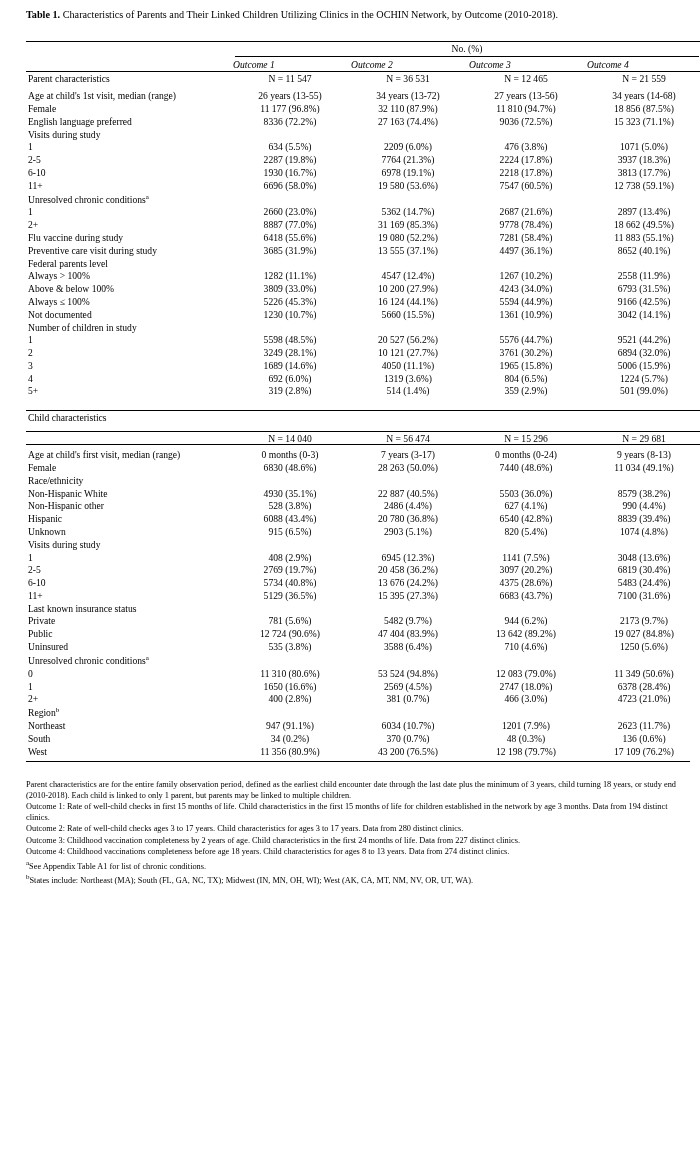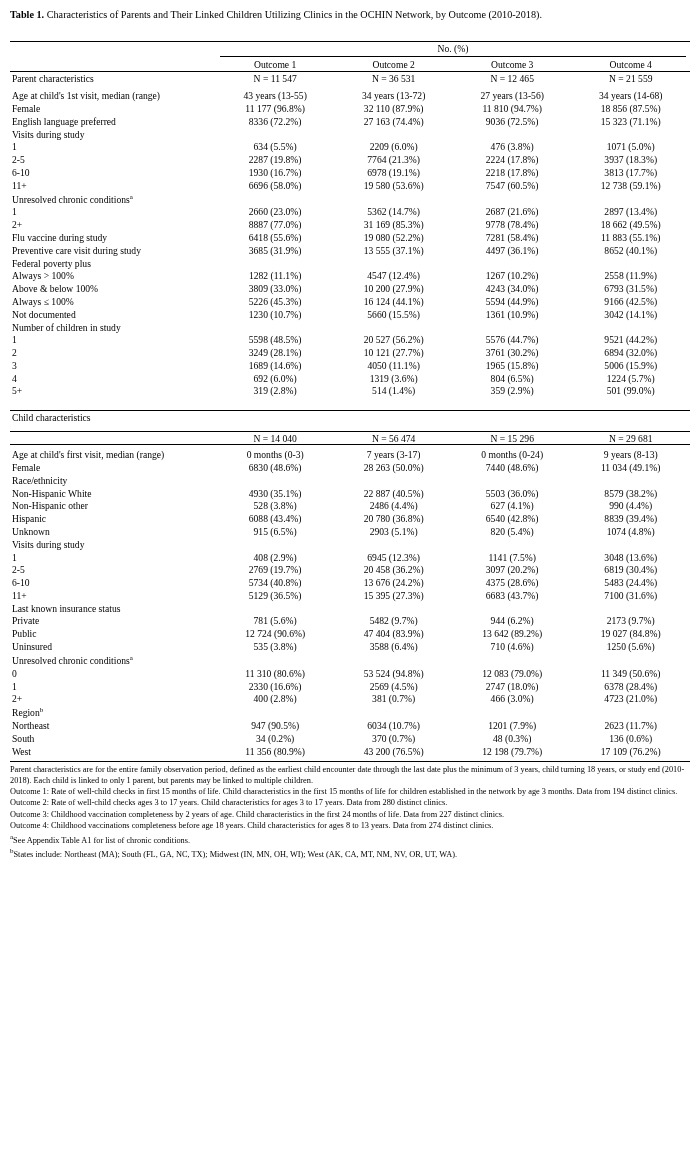--- a/index.html
+++ b/index.html
@@ -8,21 +8,21 @@
     background: #ffffff;
   }
   body {
     width: 700px;
     font-family: "Liberation Serif", serif;
     color: #000000;
   }
   .page {
     width: 700px;
     box-sizing: border-box;
-    padding: 8px 10px 6px 10px;
+    padding: 8px 10px 6px 26px;
   }
   .caption {
     font-size: 10.2px;
     line-height: 1.3;
     margin-bottom: 6px;
   }
   .caption .cap-label {
     font-weight: bold;
   }
   table.main {
@@ -49,41 +49,42 @@
   .grouphead-inner {
     border-bottom: 0.9px solid #000;
     display: block;
     padding-bottom: 2px;
     margin: 0 2px;
   }
   .spacer-row td { height: 3px; padding: 0; }
   .thin-space td { height: 5px; padding: 0; }
 
   .colhead {
-    text-align: center;
+    text-align: left;
     font-size: 9.6px;
     padding-top: 2px;
     padding-bottom: 2px;
+    font-style: italic;
   }
   .num {
     text-align: center;
     white-space: nowrap;
   }
   .sec {
     font-size: 9.6px;
   }
   .indent1 { padding-left: 12px; }
   .sup { font-size: 7px; vertical-align: super; }
 
   .section-gap td { height: 11px; padding: 0; }
 
   .footnotes {
     font-size: 8.3px;
     line-height: 1.32;
-    margin-top: 3px;
+    margin-top: 18px;
   }
   .footnotes div { margin-bottom: 0.5px; }
 
   .hline-full {
     border: none;
     border-top: 1.1px solid #000;
     margin: 3px 0 3px 0;
   }
 </style>
 </head>
@@ -123,21 +124,21 @@
           <td class="num">N = 11 547</td>
           <td class="num">N = 36 531</td>
           <td class="num">N = 12 465</td>
           <td class="num">N = 21 559</td>
         </tr>
         <tr class="spacer-row">
           <td colspan="5"></td>
         </tr>
         <tr>
           <td class="sec">Age at child's 1st visit, median (range)</td>
-          <td class="num">43 years (13-55)</td>
+          <td class="num">26 years (13-55)</td>
           <td class="num">34 years (13-72)</td>
           <td class="num">27 years (13-56)</td>
           <td class="num">34 years (14-68)</td>
         </tr>
         <tr>
           <td class="sec">Female</td>
           <td class="num">11 177 (96.8%)</td>
           <td class="num">32 110 (87.9%)</td>
           <td class="num">11 810 (94.7%)</td>
           <td class="num">18 856 (87.5%)</td>
@@ -213,21 +214,21 @@
           <td class="num">11 883 (55.1%)</td>
         </tr>
         <tr>
           <td class="sec">Preventive care visit during study</td>
           <td class="num">3685 (31.9%)</td>
           <td class="num">13 555 (37.1%)</td>
           <td class="num">4497 (36.1%)</td>
           <td class="num">8652 (40.1%)</td>
         </tr>
         <tr>
-          <td class="sec">Federal poverty plus</td>
+          <td class="sec">Federal parents level</td>
           <td class="num"></td>
           <td class="num"></td>
           <td class="num"></td>
           <td class="num"></td>
         </tr>
         <tr>
           <td class="sec indent1">Always &gt; 100%</td>
           <td class="num">1282 (11.1%)</td>
           <td class="num">4547 (12.4%)</td>
           <td class="num">1267 (10.2%)</td>
@@ -437,42 +438,42 @@
         </tr>
         <tr>
           <td class="sec indent1">0</td>
           <td class="num">11 310 (80.6%)</td>
           <td class="num">53 524 (94.8%)</td>
           <td class="num">12 083 (79.0%)</td>
           <td class="num">11 349 (50.6%)</td>
         </tr>
         <tr>
           <td class="sec indent1">1</td>
-          <td class="num">2330 (16.6%)</td>
+          <td class="num">1650 (16.6%)</td>
           <td class="num">2569 (4.5%)</td>
           <td class="num">2747 (18.0%)</td>
           <td class="num">6378 (28.4%)</td>
         </tr>
         <tr>
           <td class="sec indent1">2+</td>
           <td class="num">400 (2.8%)</td>
           <td class="num">381 (0.7%)</td>
           <td class="num">466 (3.0%)</td>
           <td class="num">4723 (21.0%)</td>
         </tr>
         <tr>
           <td class="sec">Region<span class="sup">b</span></td>
           <td class="num"></td>
           <td class="num"></td>
           <td class="num"></td>
           <td class="num"></td>
         </tr>
         <tr>
           <td class="sec indent1">Northeast</td>
-          <td class="num">947 (90.5%)</td>
+          <td class="num">947 (91.1%)</td>
           <td class="num">6034 (10.7%)</td>
           <td class="num">1201 (7.9%)</td>
           <td class="num">2623 (11.7%)</td>
         </tr>
         <tr>
           <td class="sec indent1">South</td>
           <td class="num">34 (0.2%)</td>
           <td class="num">370 (0.7%)</td>
           <td class="num">48 (0.3%)</td>
           <td class="num">136 (0.6%)</td>

